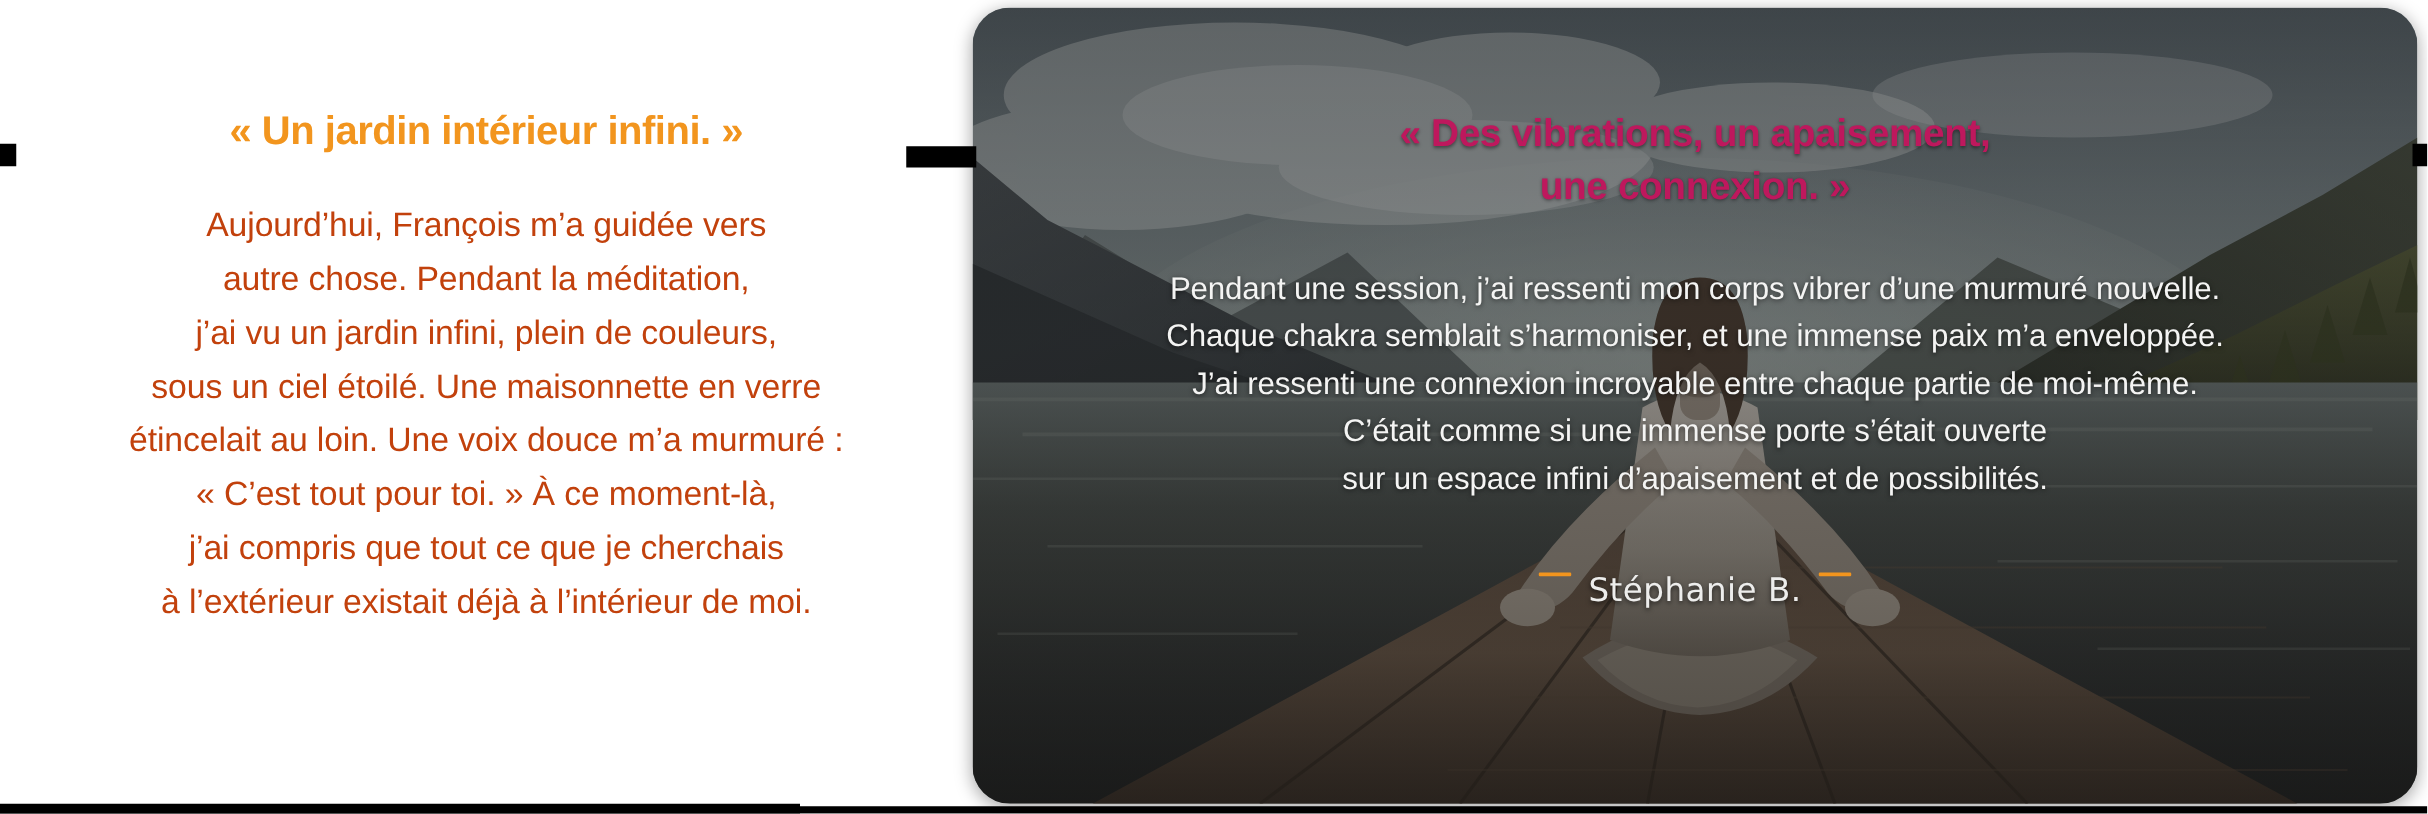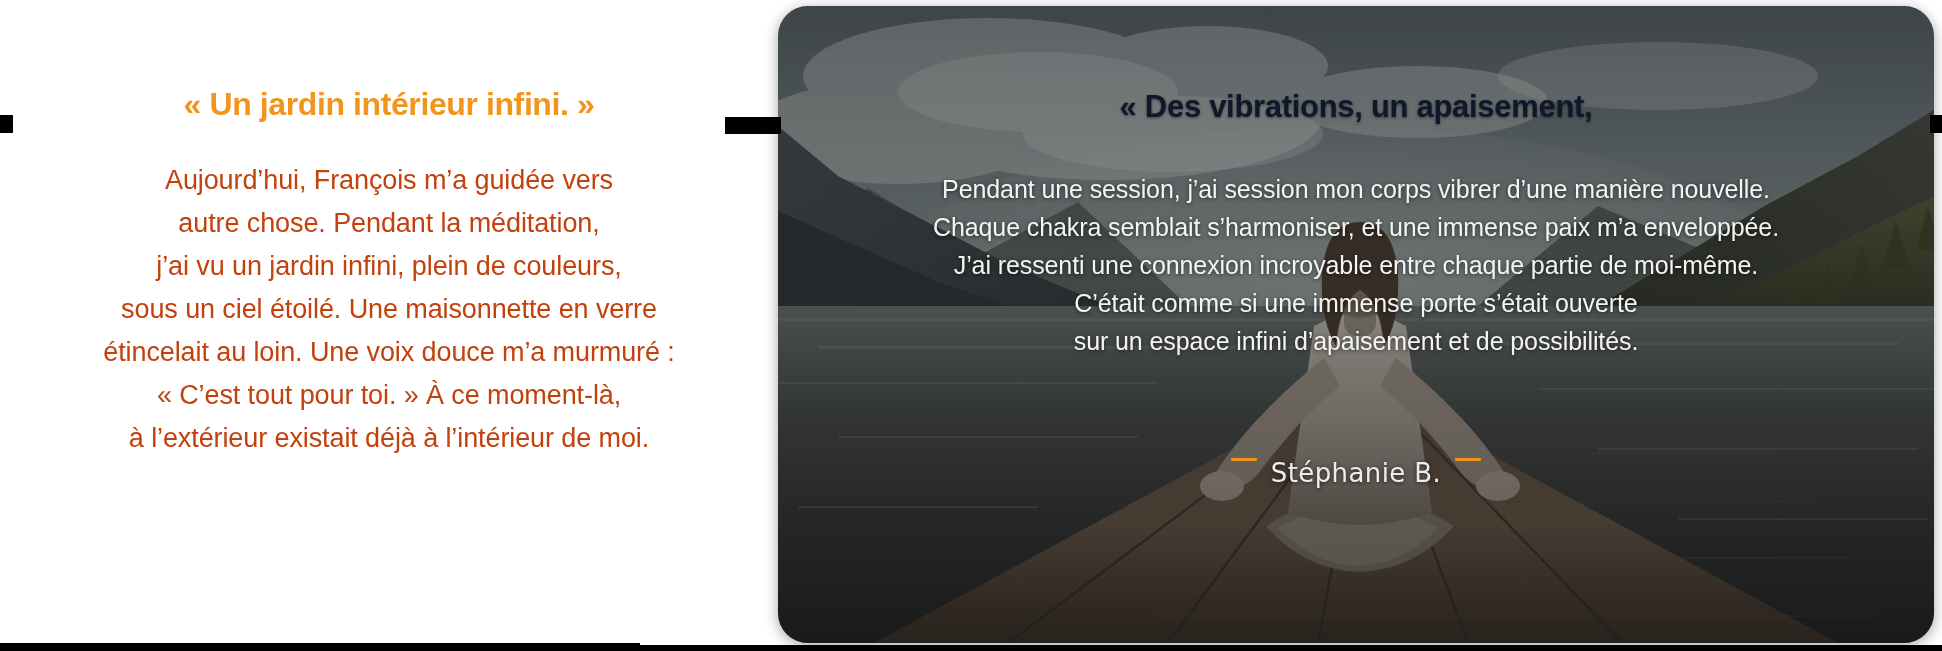--- a/index.html
+++ b/index.html
@@ -78,21 +78,21 @@
     align-items:center;
     padding-top:80px;
     color:#ffffff;
   }
   .right-title {
     font-family:"Liberation Sans", sans-serif;
     font-weight:700;
     font-size:31px;
     line-height:42px;
     letter-spacing:-0.3px;
-    color:#0f172a;
+    color:#be185d;
     text-align:center;
     text-shadow:0 1px 3px rgba(0,0,0,0.45);
   }
   .right-title .ln { display:block; white-space:nowrap; }
   .right-body {
     margin-top:42px;
     font-family:"Liberation Sans", sans-serif;
     font-weight:400;
     font-size:25px;
     line-height:38px;
@@ -144,20 +144,21 @@
 
     <h2 class="left-title">« Un jardin intérieur infini. »</h2>
 
     <div class="left-body">
       <span class="ln">Aujourd’hui, François m’a guidée vers</span>
       <span class="ln">autre chose. Pendant la méditation,</span>
       <span class="ln">j’ai vu un jardin infini, plein de couleurs,</span>
       <span class="ln">sous un ciel étoilé. Une maisonnette en verre</span>
       <span class="ln">étincelait au loin. Une voix douce m’a murmuré :</span>
       <span class="ln">« C’est tout pour toi. » À ce moment-là,</span>
+      <span class="ln">j’ai compris que tout ce que je cherchais</span>
       <span class="ln">à l’extérieur existait déjà à l’intérieur de moi.</span>
     </div>
   </section>
 
   <section class="right-card">
 
     <div class="photo">
       <svg viewBox="0 0 1156 637" preserveAspectRatio="xMidYMid slice" aria-hidden="true">
         <defs>
           <linearGradient id="skyG" x1="0" y1="0" x2="0" y2="1">
@@ -280,24 +281,25 @@
         </g>
       </svg>
     </div>
 
     <div class="scrim"></div>
 
     <div class="right-content">
 
       <h2 class="right-title">
         <span class="ln">« Des vibrations, un apaisement,</span>
+        <span class="ln">une connexion. »</span>
       </h2>
 
       <div class="right-body">
-        <span class="ln">Pendant une session, j’ai session mon corps vibrer d’une manière nouvelle.</span>
+        <span class="ln">Pendant une session, j’ai ressenti mon corps vibrer d’une murmuré nouvelle.</span>
         <span class="ln">Chaque chakra semblait s’harmoniser, et une immense paix m’a enveloppée.</span>
         <span class="ln">J’ai ressenti une connexion incroyable entre chaque partie de moi-même.</span>
         <span class="ln">C’était comme si une immense porte s’était ouverte</span>
         <span class="ln">sur un espace infini d’apaisement et de possibilités.</span>
       </div>
 
       <div class="attribution">
         <span class="attr-dash"></span>
         <span class="attr-name">Stéphanie B.</span>
         <span class="attr-dash"></span>

